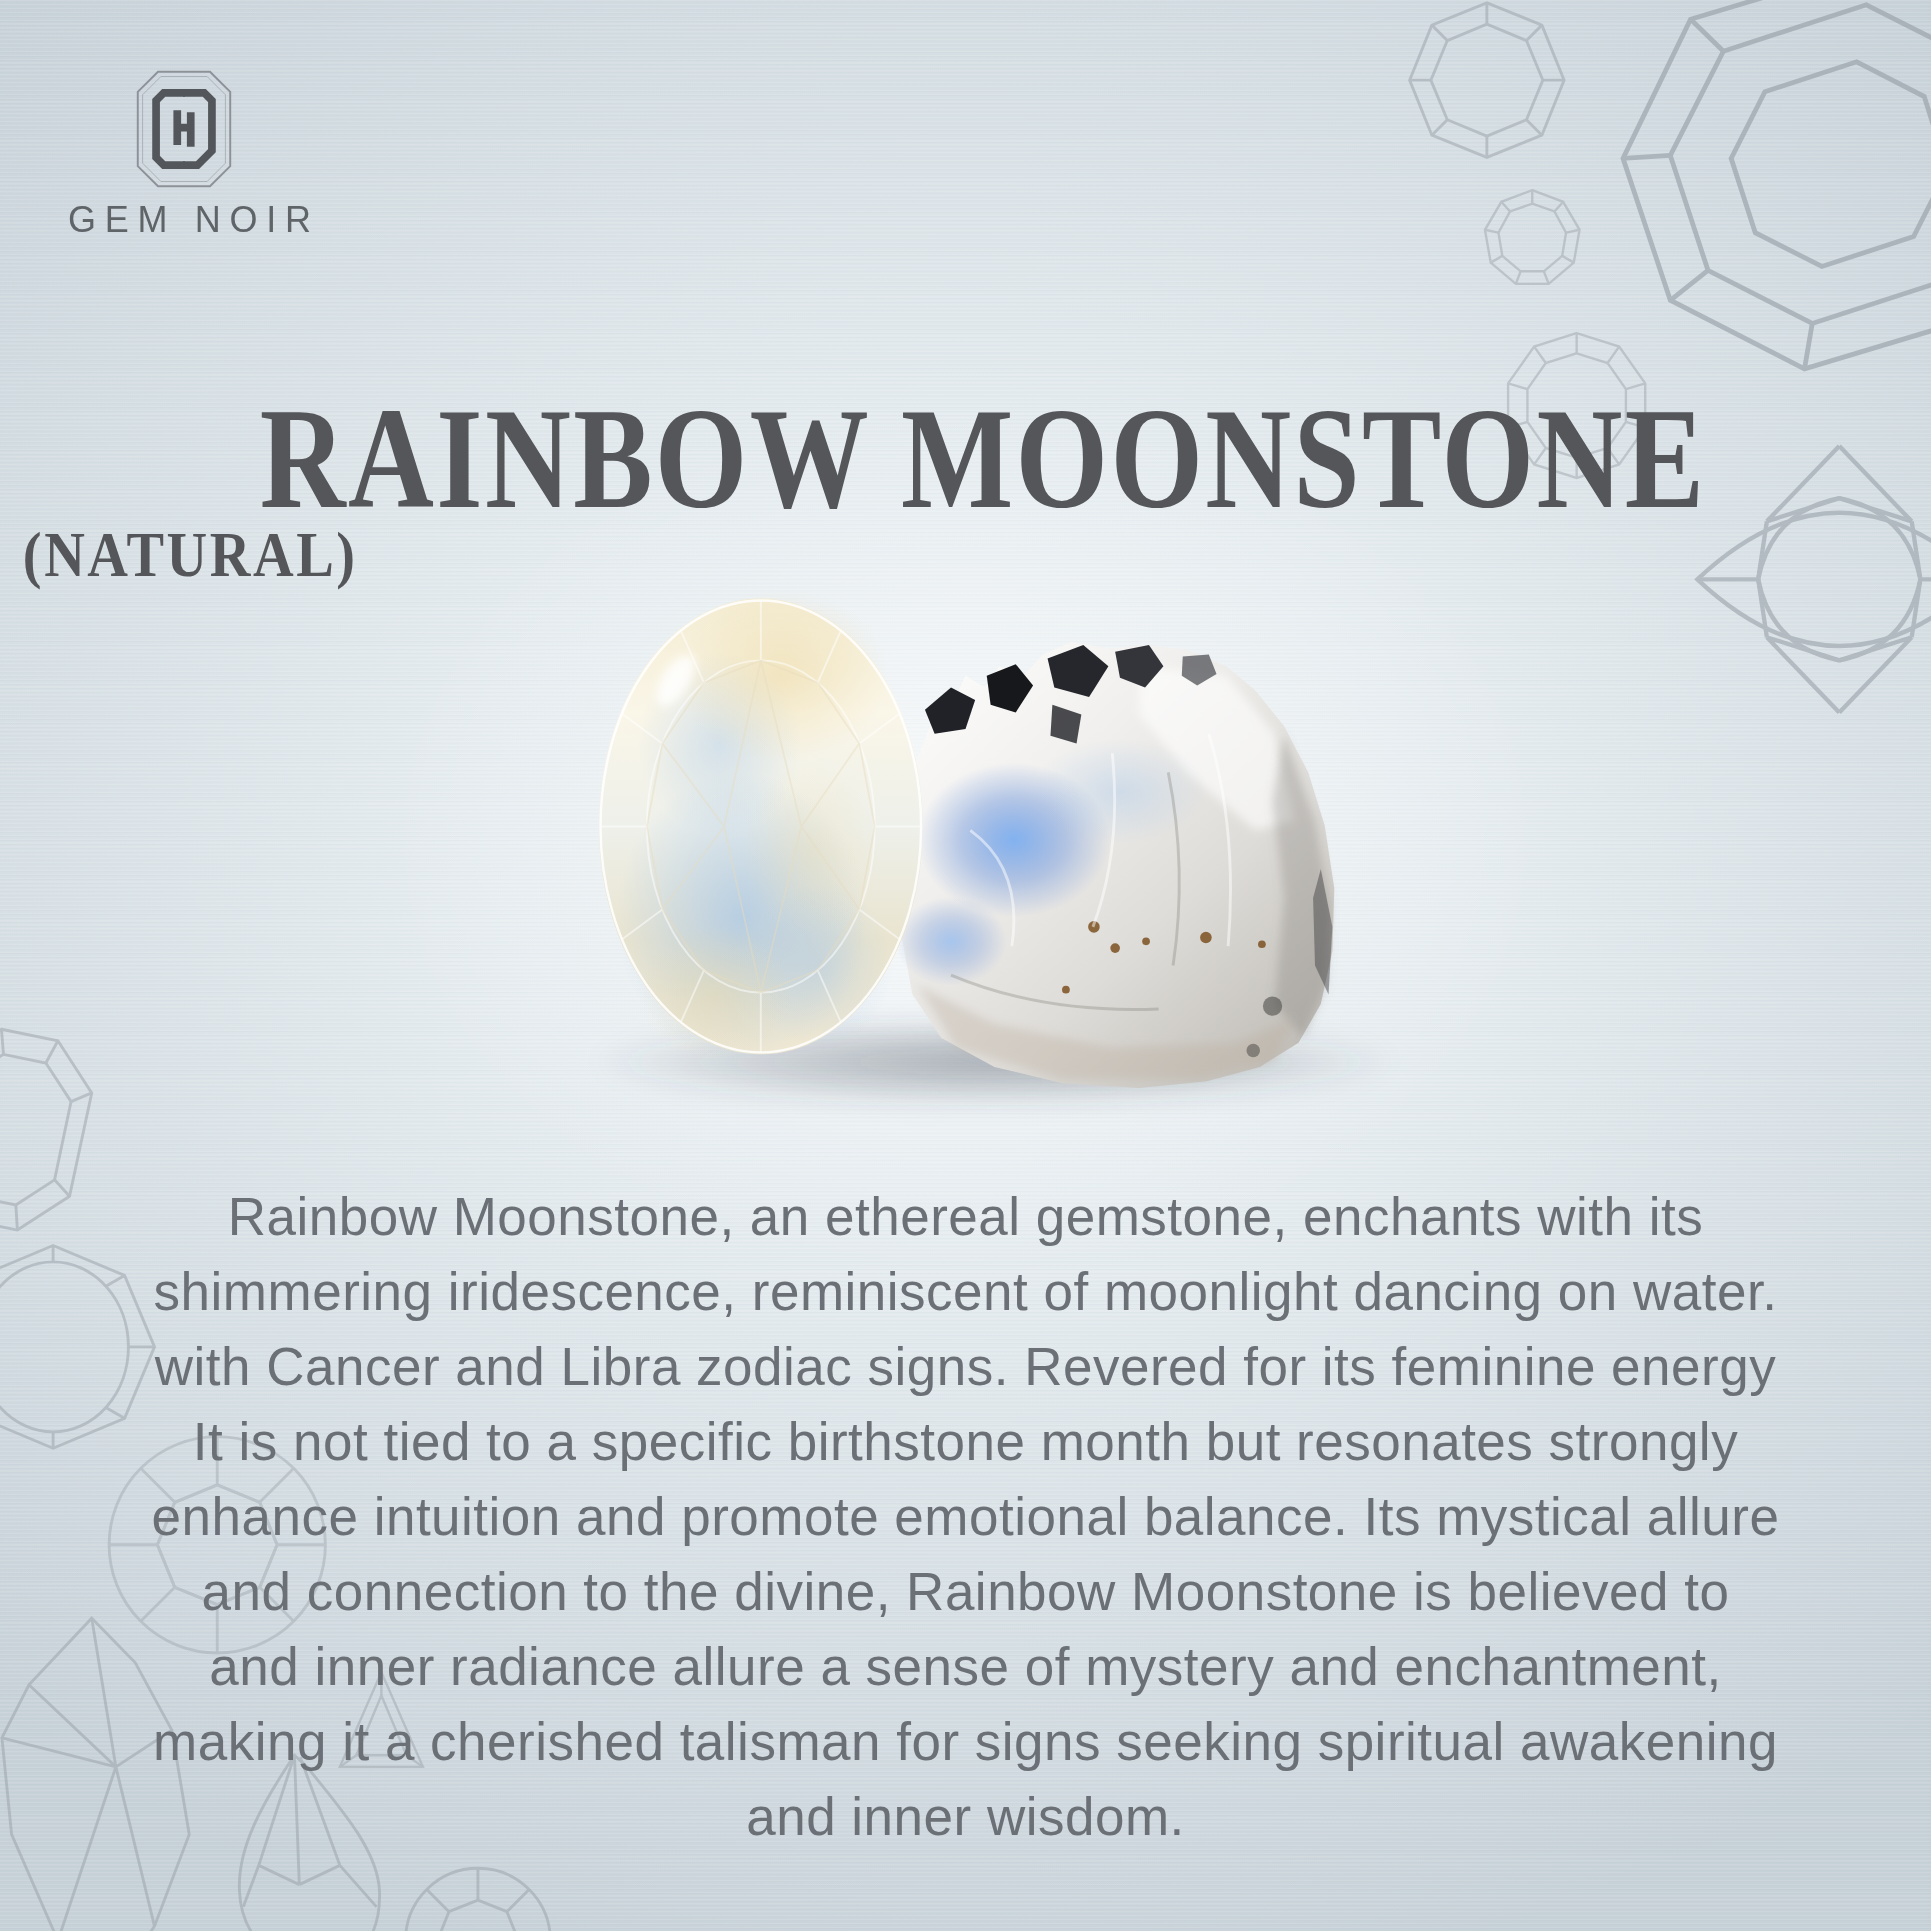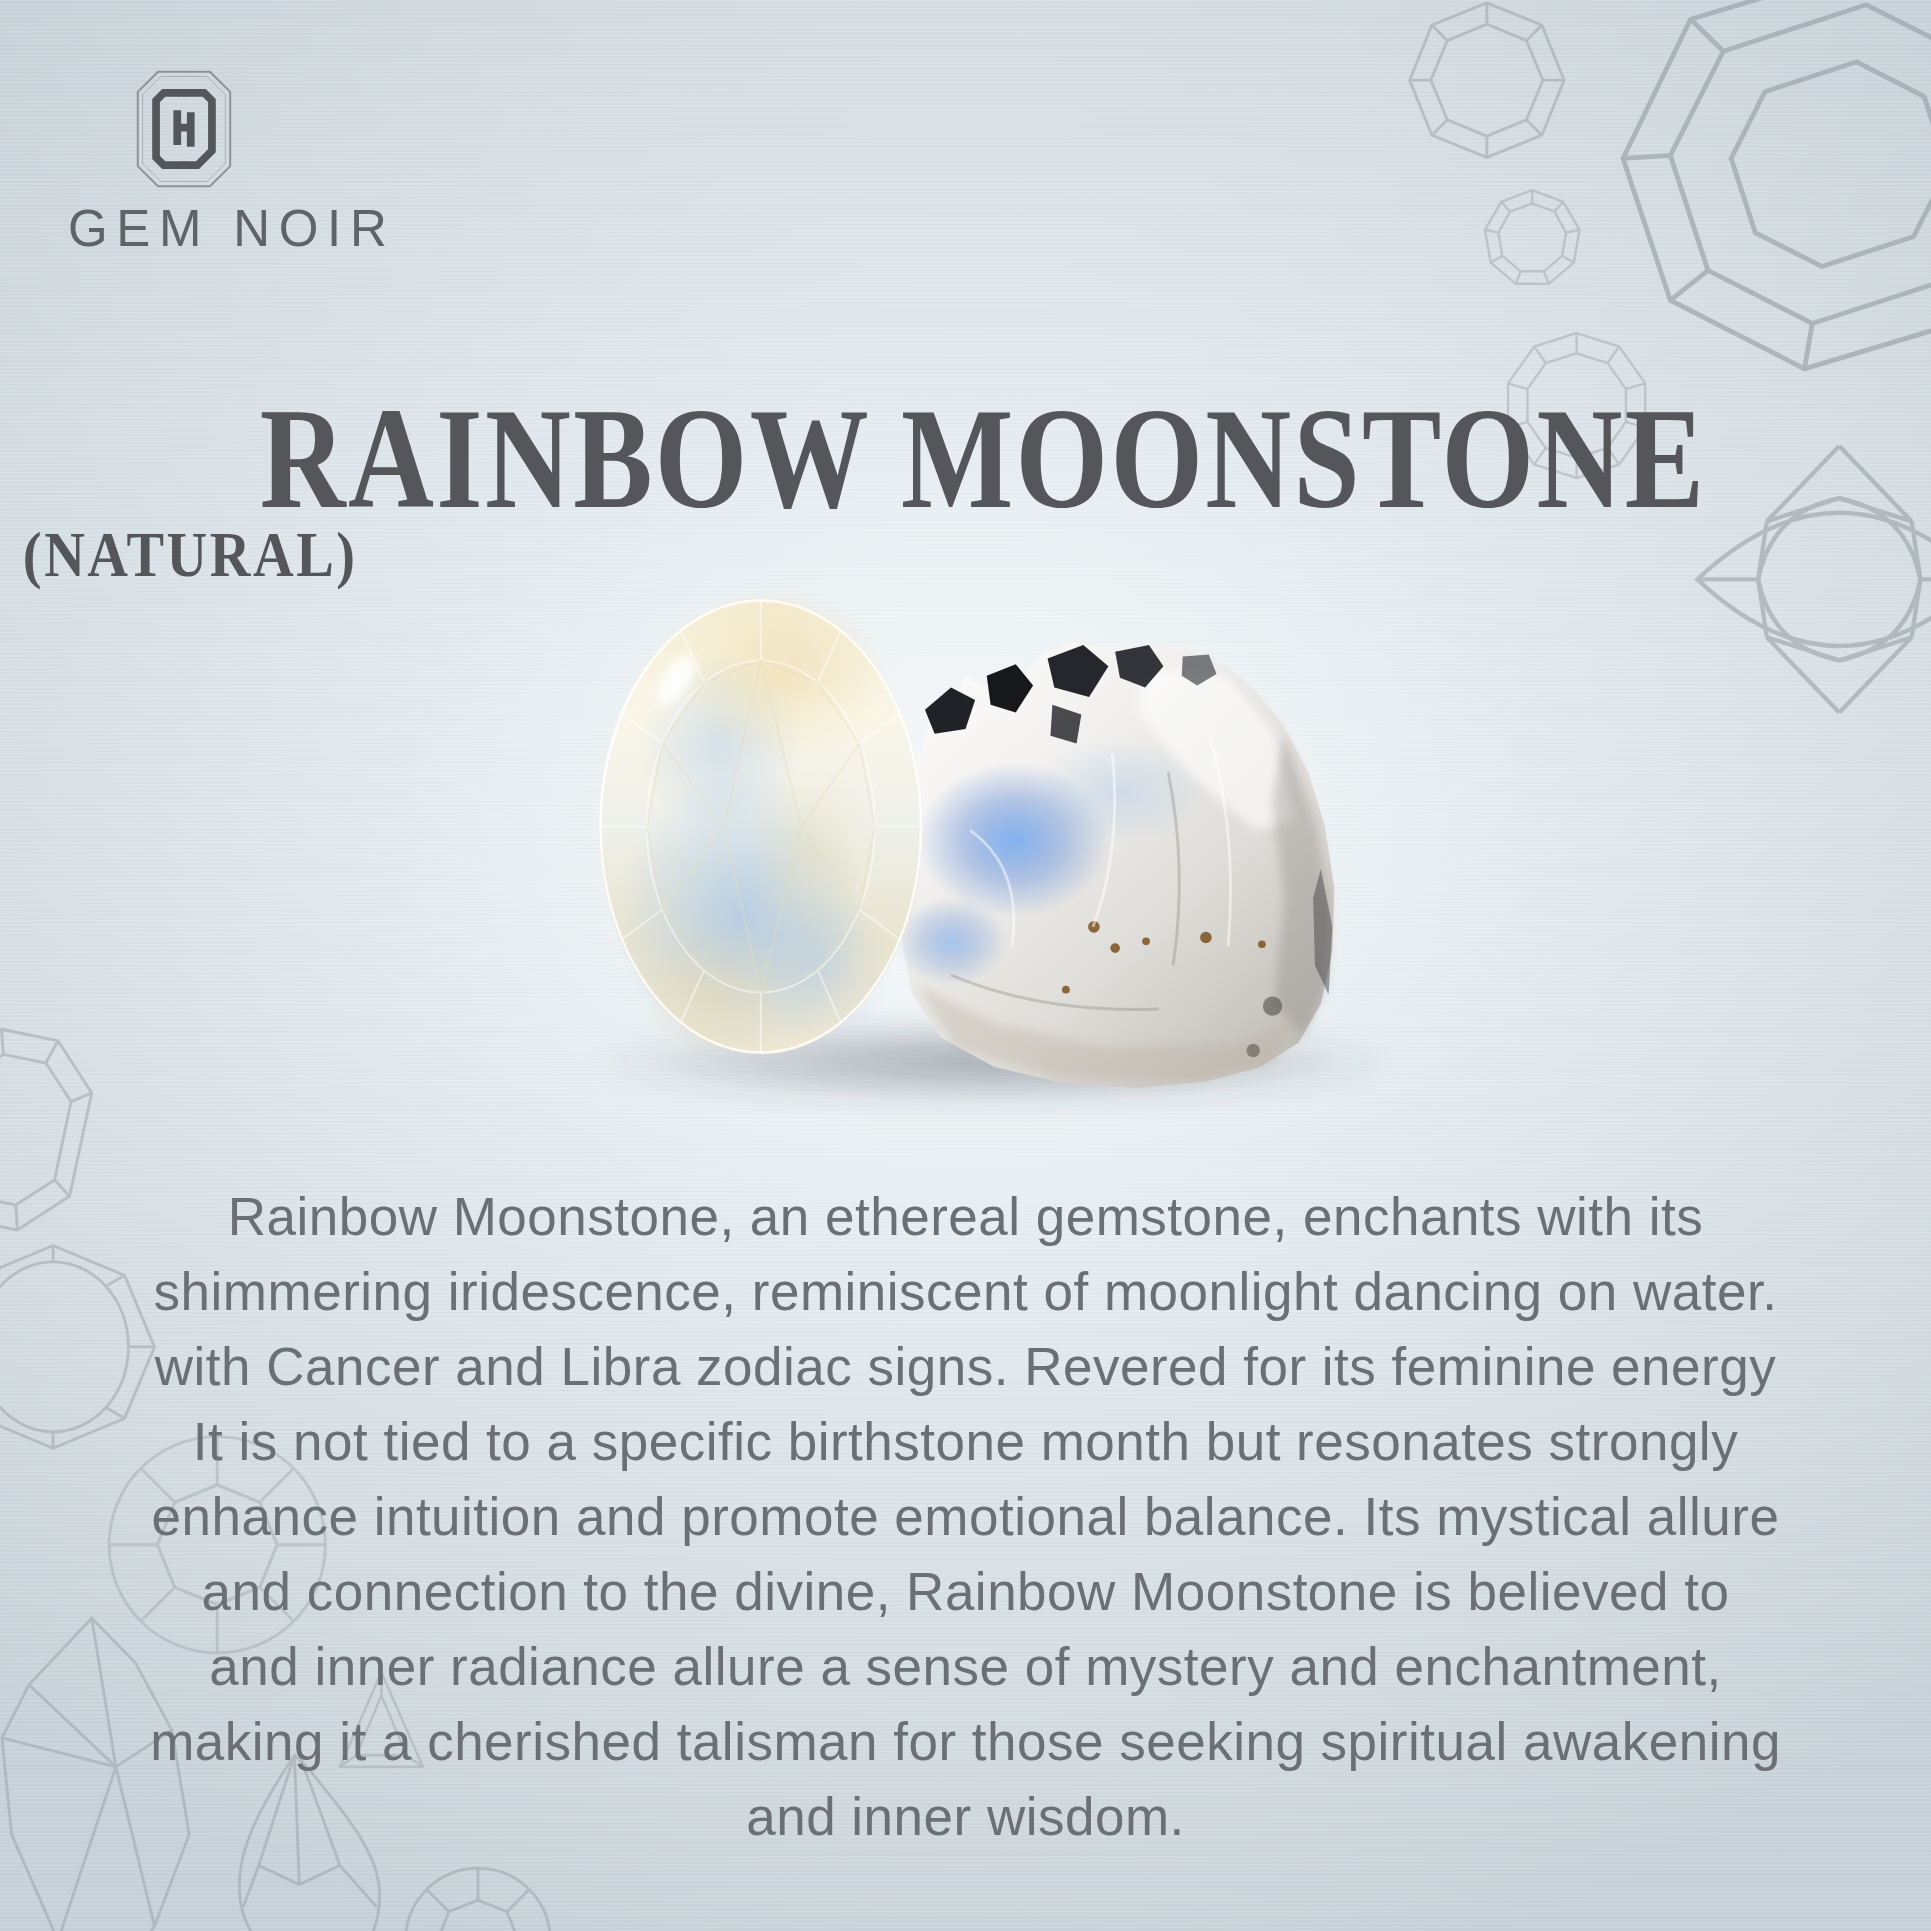--- a/index.html
+++ b/index.html
@@ -25,21 +25,21 @@
   }
   svg{display:block;}
   .decor{position:absolute;inset:0;z-index:3;}
   .hero{position:absolute;inset:0;z-index:5;}
   .layer-text{position:absolute;z-index:8;left:0;right:0;}
 
   .brand{position:absolute;z-index:8;left:0;top:0;}
   .brand-logo{position:absolute;left:131px;top:64px;}
   .brand-name{
     position:absolute;left:68px;top:199px;width:386px;
-    font-size:51px;letter-spacing:8.7px;color:#5f6468;font-weight:400;
+    font-size:36px;letter-spacing:8.7px;color:#5f6468;font-weight:400;
   }
 
   .title-wrap{top:386px;text-align:center;margin-left:36px;}
   .title-main{
     display:inline-block;
     font-family:"Liberation Serif", serif;
     font-size:145px;font-weight:600;color:#55565a;
     letter-spacing:2.9px;line-height:1;white-space:nowrap;
     transform:scaleX(0.82);transform-origin:50% 50%;
   }
@@ -269,16 +269,16 @@
 </div>
 
 <div class="layer-text description">
   <div class="line">Rainbow Moonstone, an ethereal gemstone, enchants with its</div>
   <div class="line">shimmering iridescence, reminiscent of moonlight dancing on water.</div>
   <div class="line">with Cancer and Libra zodiac signs. Revered for its feminine energy</div>
   <div class="line">It is not tied to a specific birthstone month but resonates strongly</div>
   <div class="line">enhance intuition and promote emotional balance. Its mystical allure</div>
   <div class="line">and connection to the divine, Rainbow Moonstone is believed to</div>
   <div class="line">and inner radiance allure a sense of mystery and enchantment,</div>
-  <div class="line">making it a cherished talisman for those seeking spiritual awakening</div>
+  <div class="line">making it a cherished talisman for signs seeking spiritual awakening</div>
   <div class="line">and inner wisdom.</div>
 </div>
 
 
 </body></html>

